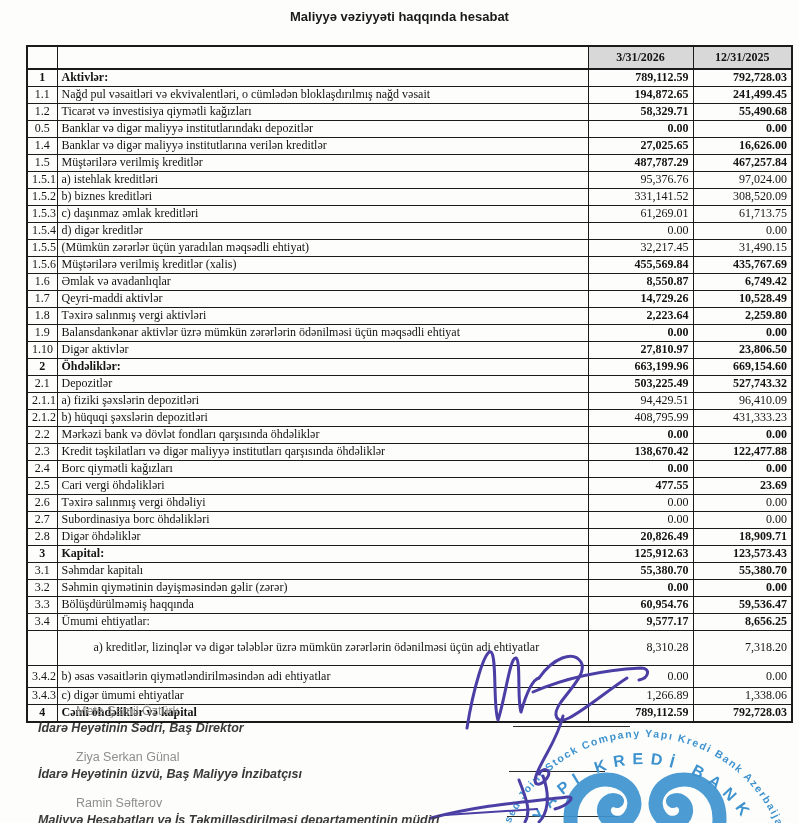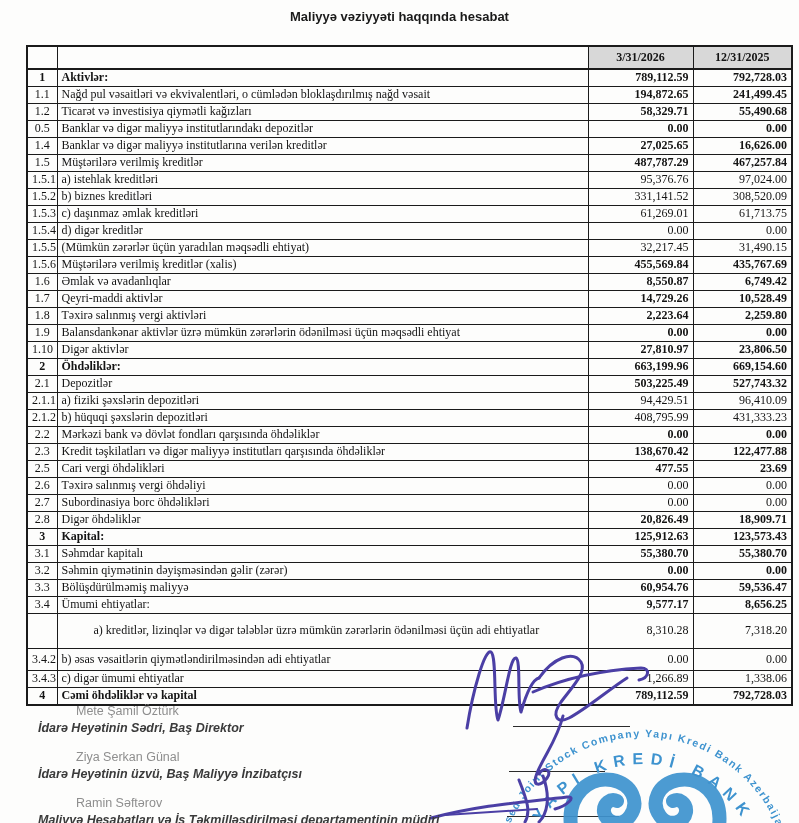--- a/index.html
+++ b/index.html
@@ -214,20 +214,26 @@
           <td class="val vb">0.00</td>
           <td class="val vb">0.00</td>
         </tr>
         <tr>
           <td class="no">2.3</td>
           <td class="label">Kredit təşkilatları və digər maliyyə institutları qarşısında öhdəliklər</td>
           <td class="val vb">138,670.42</td>
           <td class="val vb">122,477.88</td>
         </tr>
         <tr>
+          <td class="no">2.4</td>
+          <td class="label">Borc qiymətli kağızları</td>
+          <td class="val vb">0.00</td>
+          <td class="val vb">0.00</td>
+        </tr>
+        <tr>
           <td class="no">2.5</td>
           <td class="label">Cari vergi öhdəlikləri</td>
           <td class="val vb">477.55</td>
           <td class="val vb">23.69</td>
         </tr>
         <tr>
           <td class="no">2.6</td>
           <td class="label">Təxirə salınmış vergi öhdəliyi</td>
           <td class="val">0.00</td>
           <td class="val">0.00</td>
@@ -257,21 +263,21 @@
           <td class="val vb">55,380.70</td>
         </tr>
         <tr>
           <td class="no">3.2</td>
           <td class="label">Səhmin qiymətinin dəyişməsindən gəlir (zərər)</td>
           <td class="val vb">0.00</td>
           <td class="val vb">0.00</td>
         </tr>
         <tr>
           <td class="no">3.3</td>
-          <td class="label">Bölüşdürülməmiş maliyyə</td>
+          <td class="label">Bölüşdürülməmiş haqqında</td>
           <td class="val vb">60,954.76</td>
           <td class="val vb">59,536.47</td>
         </tr>
         <tr>
           <td class="no">3.4</td>
           <td class="label">Ümumi ehtiyatlar:</td>
           <td class="val vb">9,577.17</td>
           <td class="val vb">8,656.25</td>
         </tr>
         <tr class="tall">

